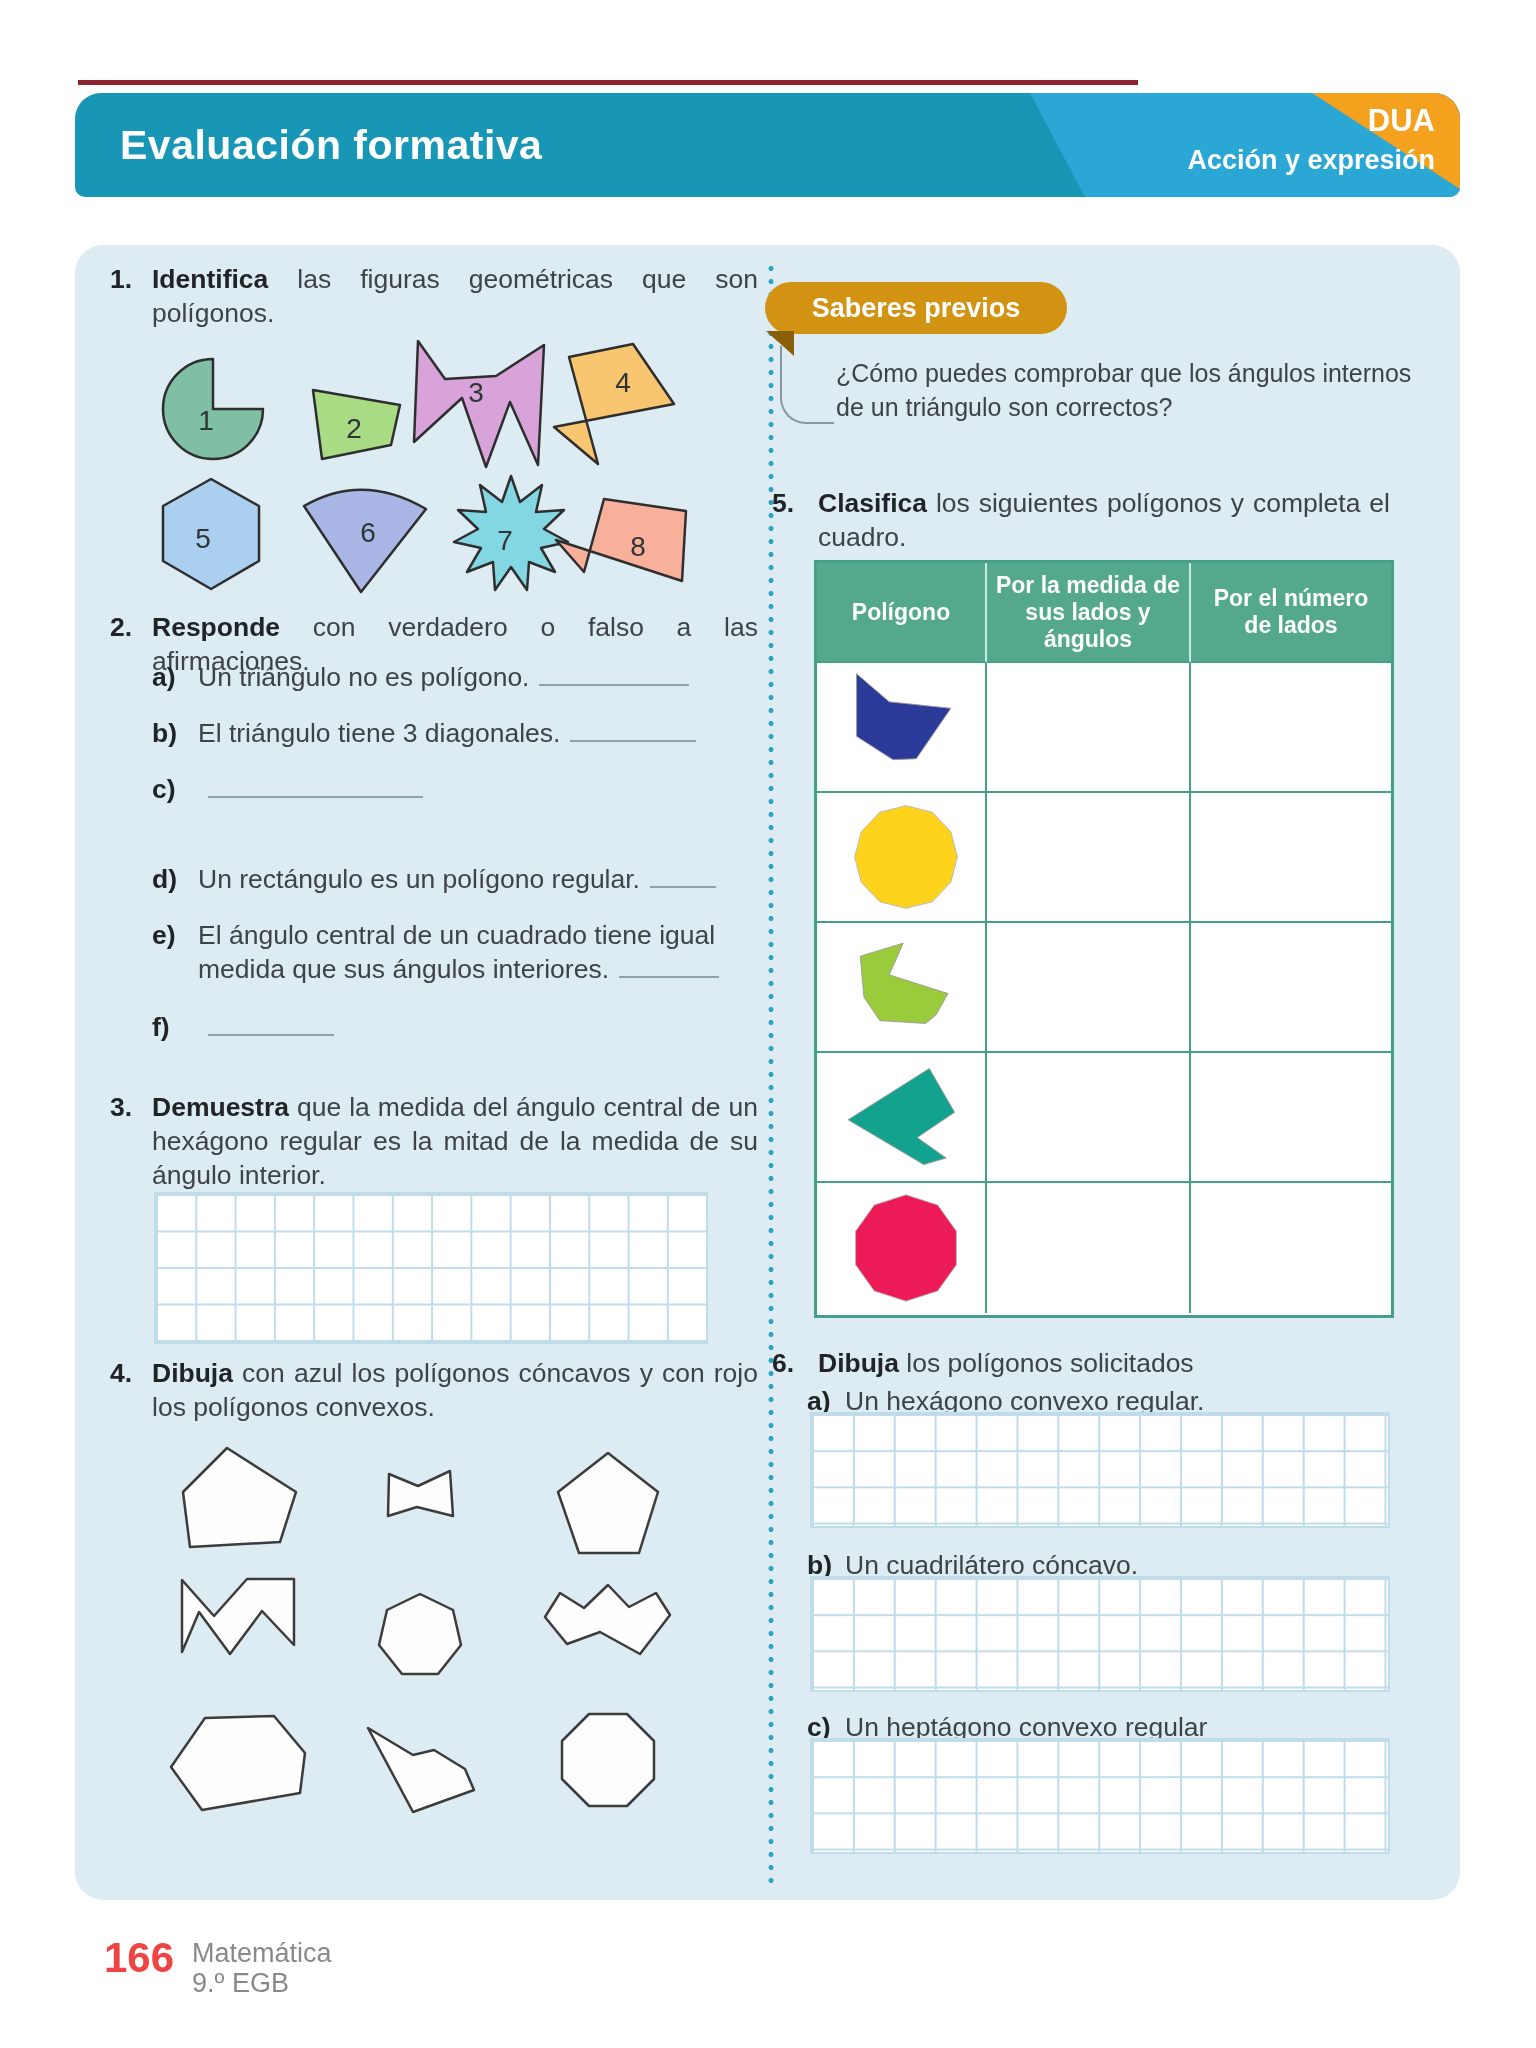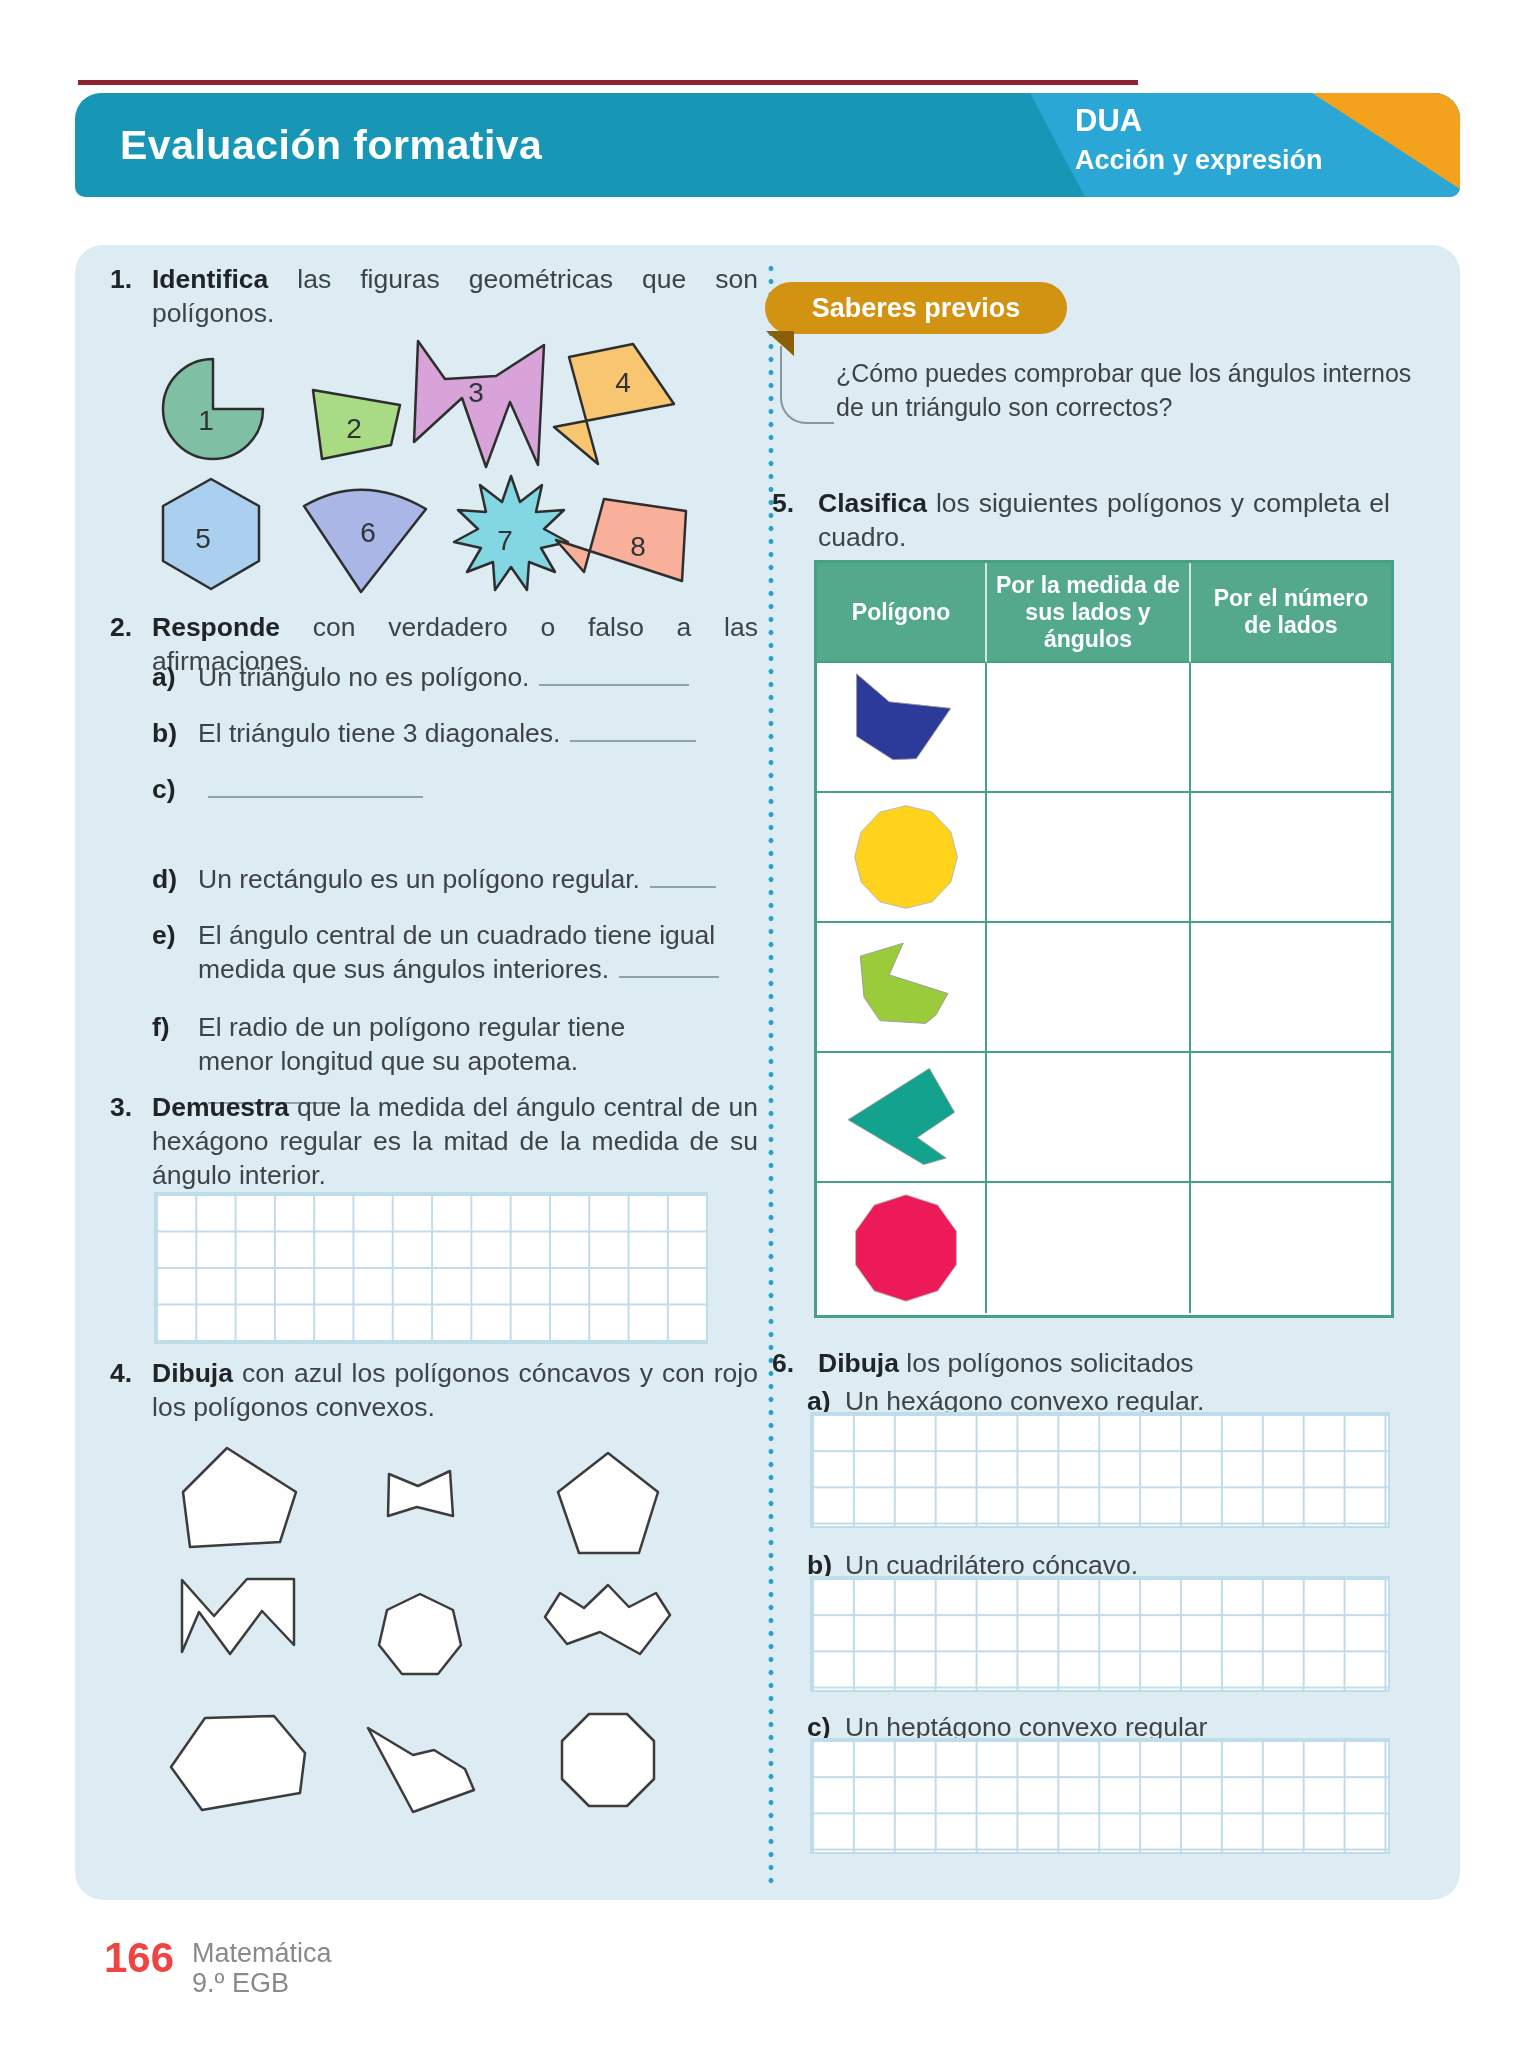--- a/index.html
+++ b/index.html
@@ -10,21 +10,21 @@
   
   .top-rule{left:78px;top:80px;width:1060px;height:5px;background:#8e2330;}
   .band{left:75px;top:93px;width:1385px;height:104px;background:#1896b6;
         border-radius:26px 26px 10px 10px;overflow:hidden;}
   .band-title{left:45px;top:0;height:104px;display:flex;align-items:center;
         color:#fff;font-size:41px;font-weight:bold;letter-spacing:.5px;}
   .dua-panel{left:940px;top:0;width:445px;height:104px;background:#2aa7d4;
         clip-path:polygon(15px 0,100% 0,100% 100%,70px 100%);}
   .dua-corner{right:0;top:0;width:148px;height:96px;background:#f4a11d;
         clip-path:polygon(0 0,100% 0,100% 100%);}
-  .dua-text{left:1000px;top:0;width:330px;height:133px;text-align:left;color:#fff;}
+  .dua-text{left:1030px;top:0;width:330px;height:133px;text-align:right;color:#fff;}
   .dua-title{left:0;top:10px;width:330px;font-size:31px;font-weight:bold;}
   .dua-sub{left:0;top:52px;width:330px;font-size:27px;font-weight:bold;}
 
   
   .panel{left:75px;top:245px;width:1385px;height:1655px;background:#ddecf2;border-radius:28px;}
   .divider{left:768px;top:262px;width:6px;height:1628px;
         background-image:radial-gradient(circle,#2aa3c9 2.2px,rgba(0,0,0,0) 2.8px);
         background-size:6px 13px;background-repeat:repeat-y;}
 
   
@@ -137,21 +137,21 @@
 <div class="abs item" style="left:152px;top:862px;width:604px;">
   <b class="ltr">d)</b>
   <span class="itxt"><span>Un rectángulo es un polígono regular.</span><span class="blank" style="width:66px"></span></span>
 </div>
 <div class="abs item" style="left:152px;top:918px;width:570px;">
   <b class="ltr">e)</b>
   <span class="itxt"><span>El ángulo central de un cuadrado tiene igual medida que sus ángulos interiores.</span><span class="blank" style="width:100px"></span></span>
 </div>
 <div class="abs item" style="left:152px;top:1010px;width:540px;">
   <b class="ltr">f)</b>
-  <span class="itxt"><span>El radio de un polígono regular tiene menor longitud que su apotema.</span><span class="blank" style="width:126px"></span></span>
+  <span class="itxt"><span class="blank" style="width:126px"></span></span>
 </div>
 
 <div class="abs qpar" style="left:110px;top:1090px;width:648px;">
   <span class="qnum">3.</span>
   <span class="qbody"><span class="qverb">Demuestra</span> <span>que la medida del ángulo central de un hexágono regular es la mitad de la medida de su ángulo interior.</span></span>
 </div>
 <div class="abs sqgrid g-q3" style="left:154px;top:1192px;width:550px;height:148px;"></div>
 
 <div class="abs qpar" style="left:110px;top:1356px;width:648px;">
   <span class="qnum">4.</span>

